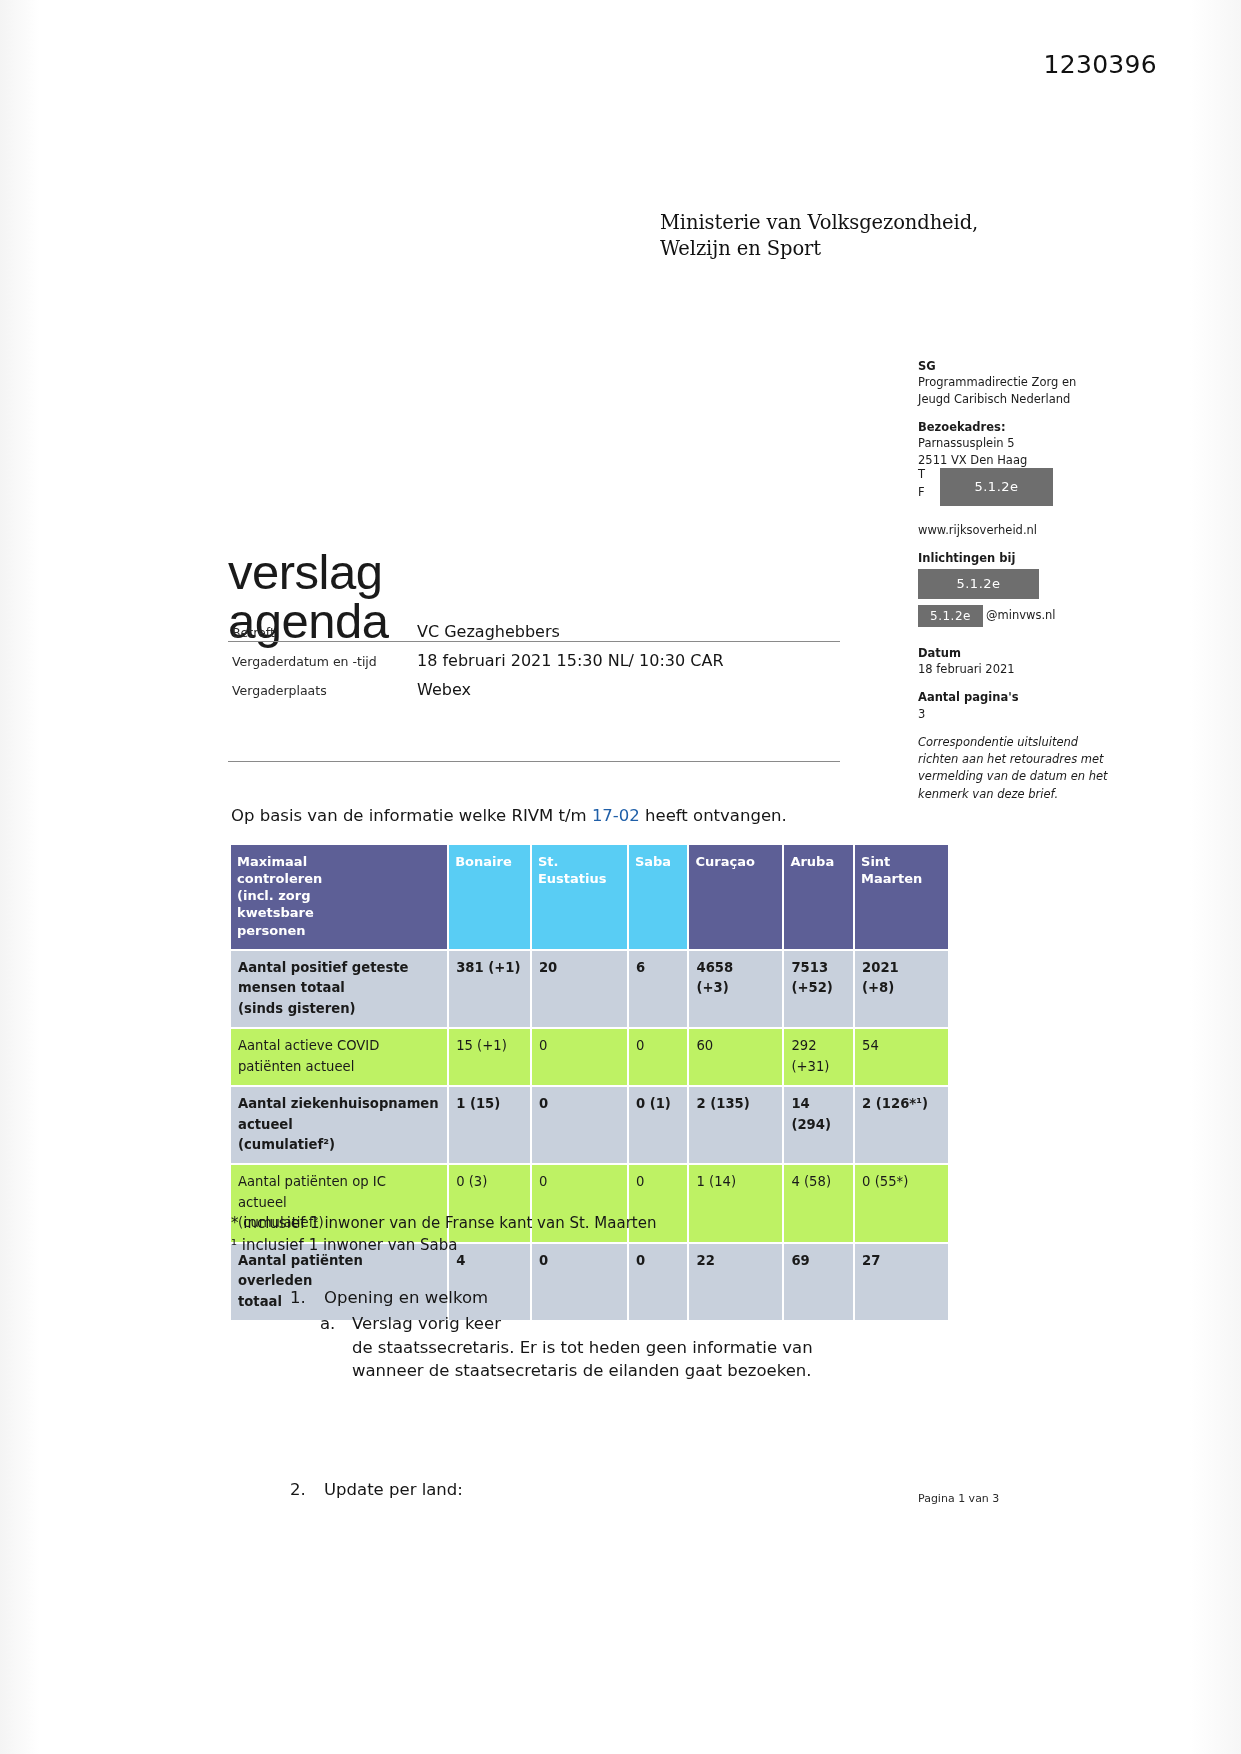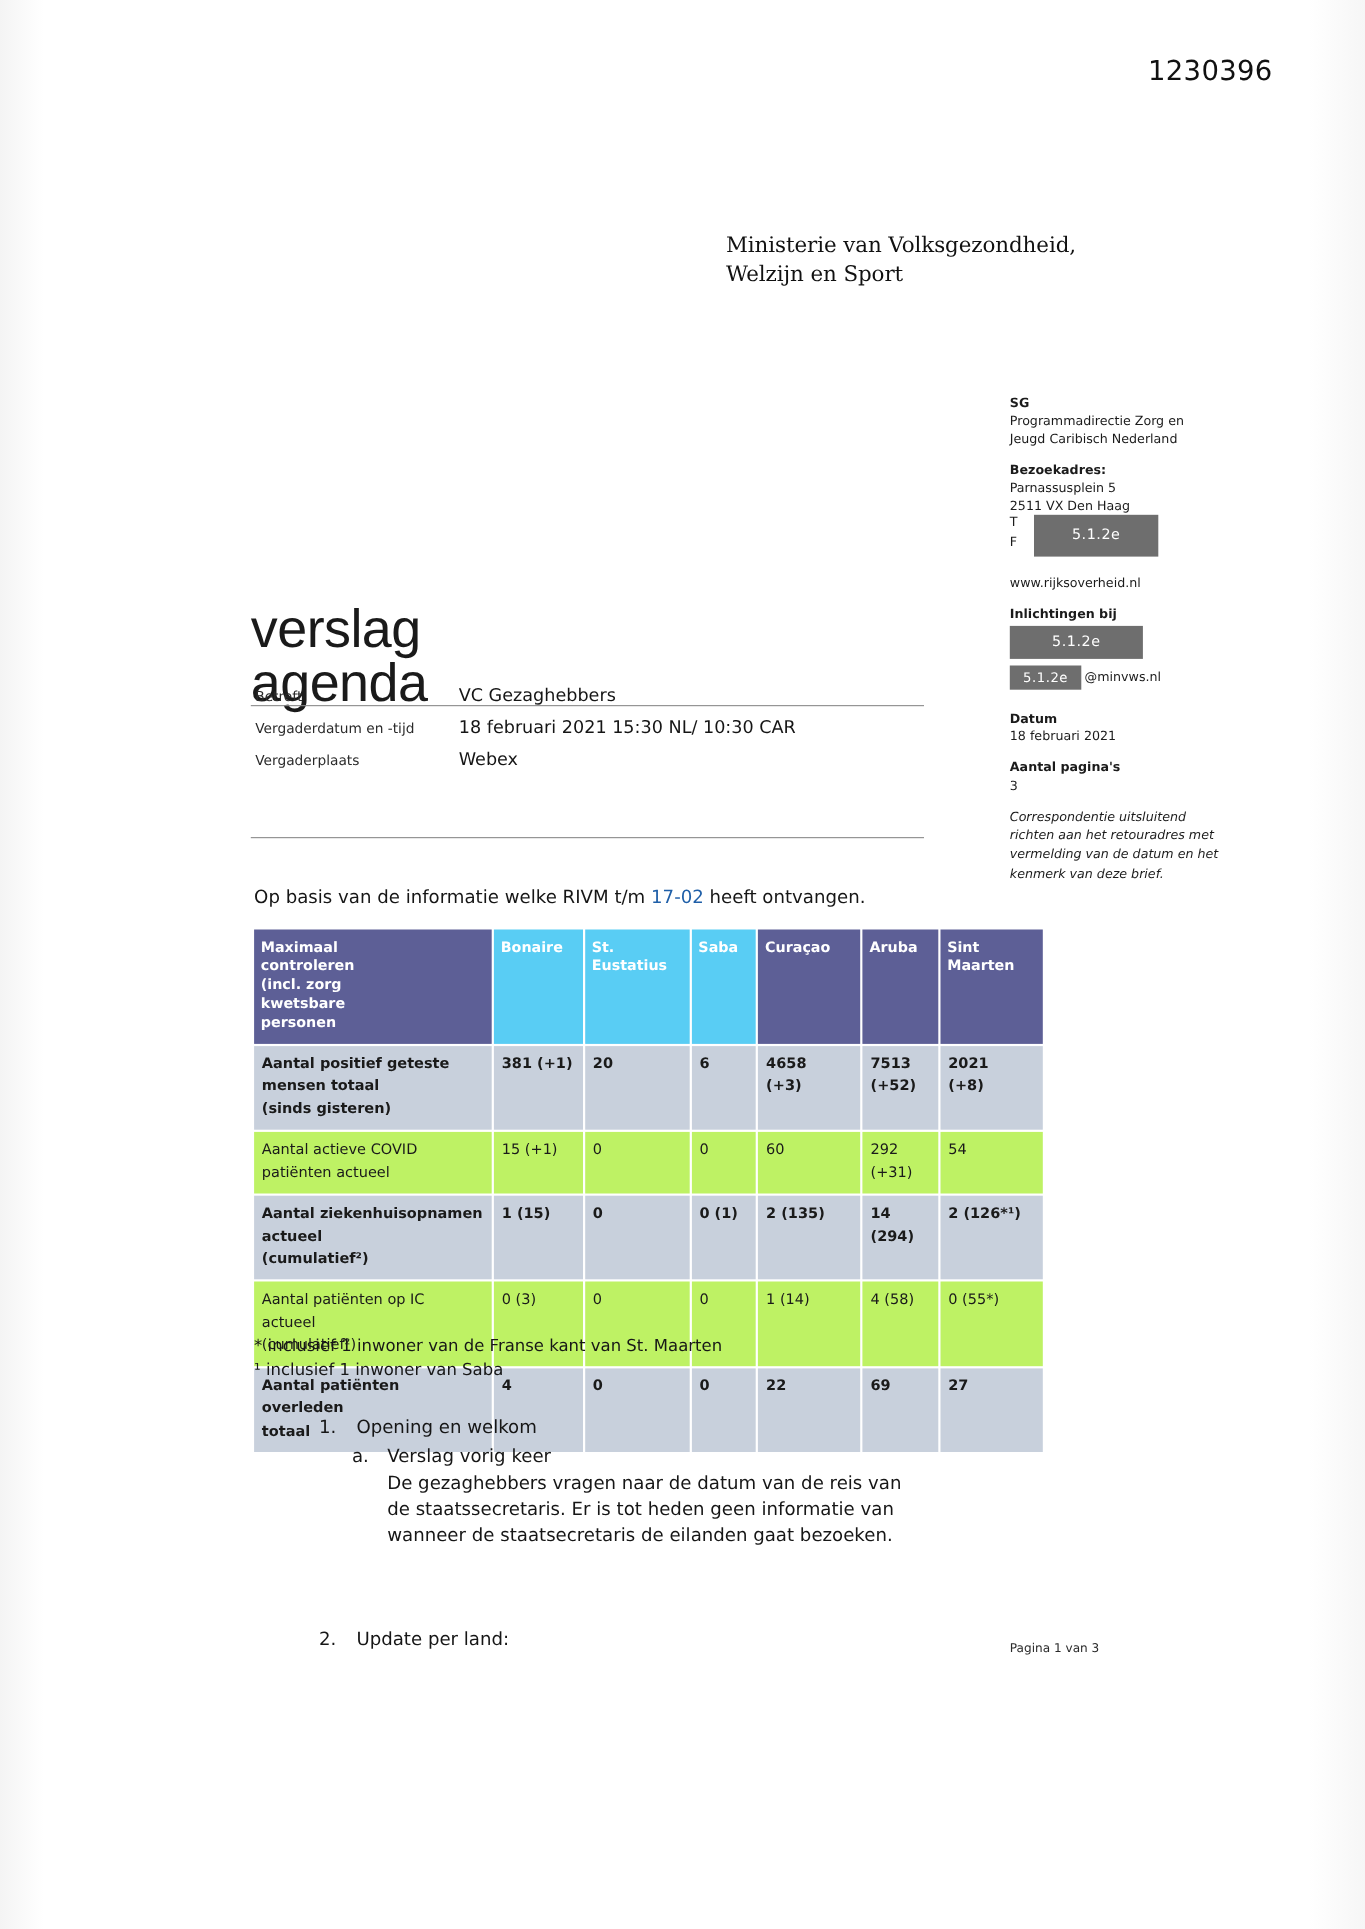--- a/index.html
+++ b/index.html
@@ -453,21 +453,20 @@
 
   <div class="agenda">
     <div class="ag-item">
       <div class="ag-num">1.</div>
       <div class="ag-body">Opening en welkom</div>
     </div>
     <div class="ag-sub">
       <div class="ag-letter">a.</div>
       <div class="ag-text">
         <div>Verslag vorig keer</div>
-        <div class="ag-para">De gezaghebbers vragen naar de datum van de reis van</div>
         <div>de staatssecretaris. Er is tot heden geen informatie van</div>
         <div>wanneer de staatsecretaris de eilanden gaat bezoeken.</div>
       </div>
     </div>
   </div>
 
   <div class="ag-item2">
     <div class="ag-num">2.</div>
     <div class="ag-body">Update per land:</div>
   </div>

